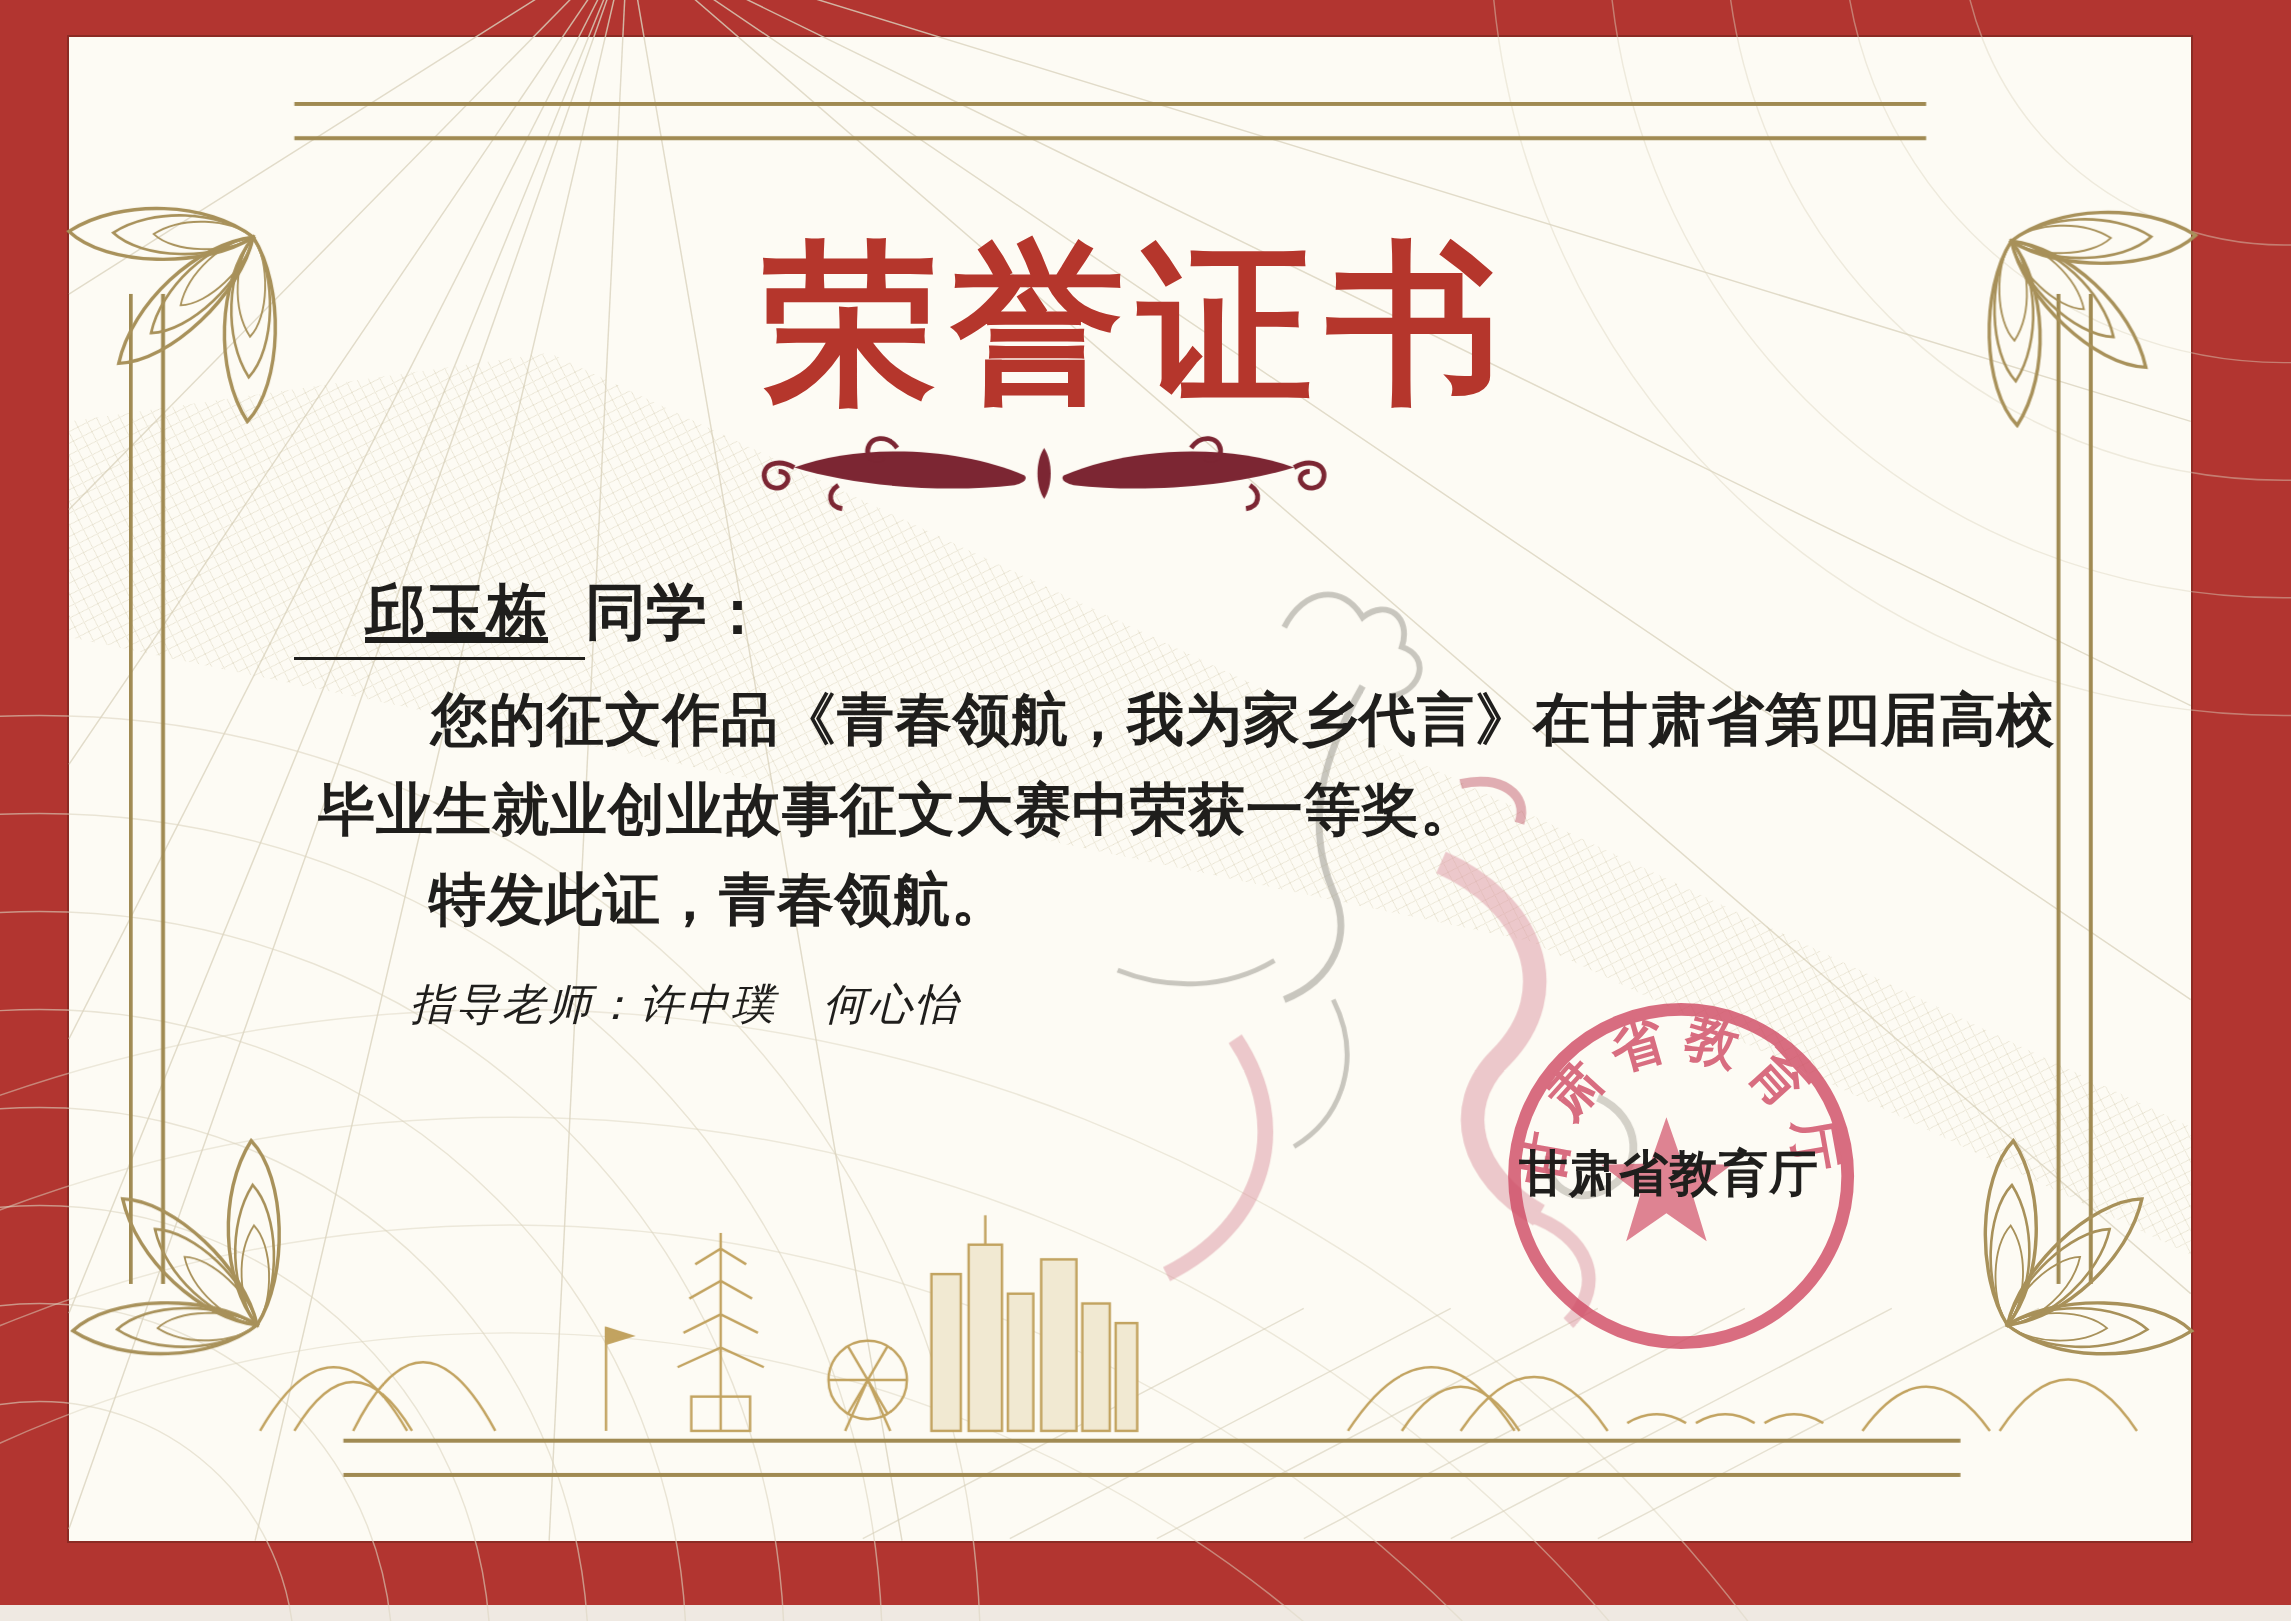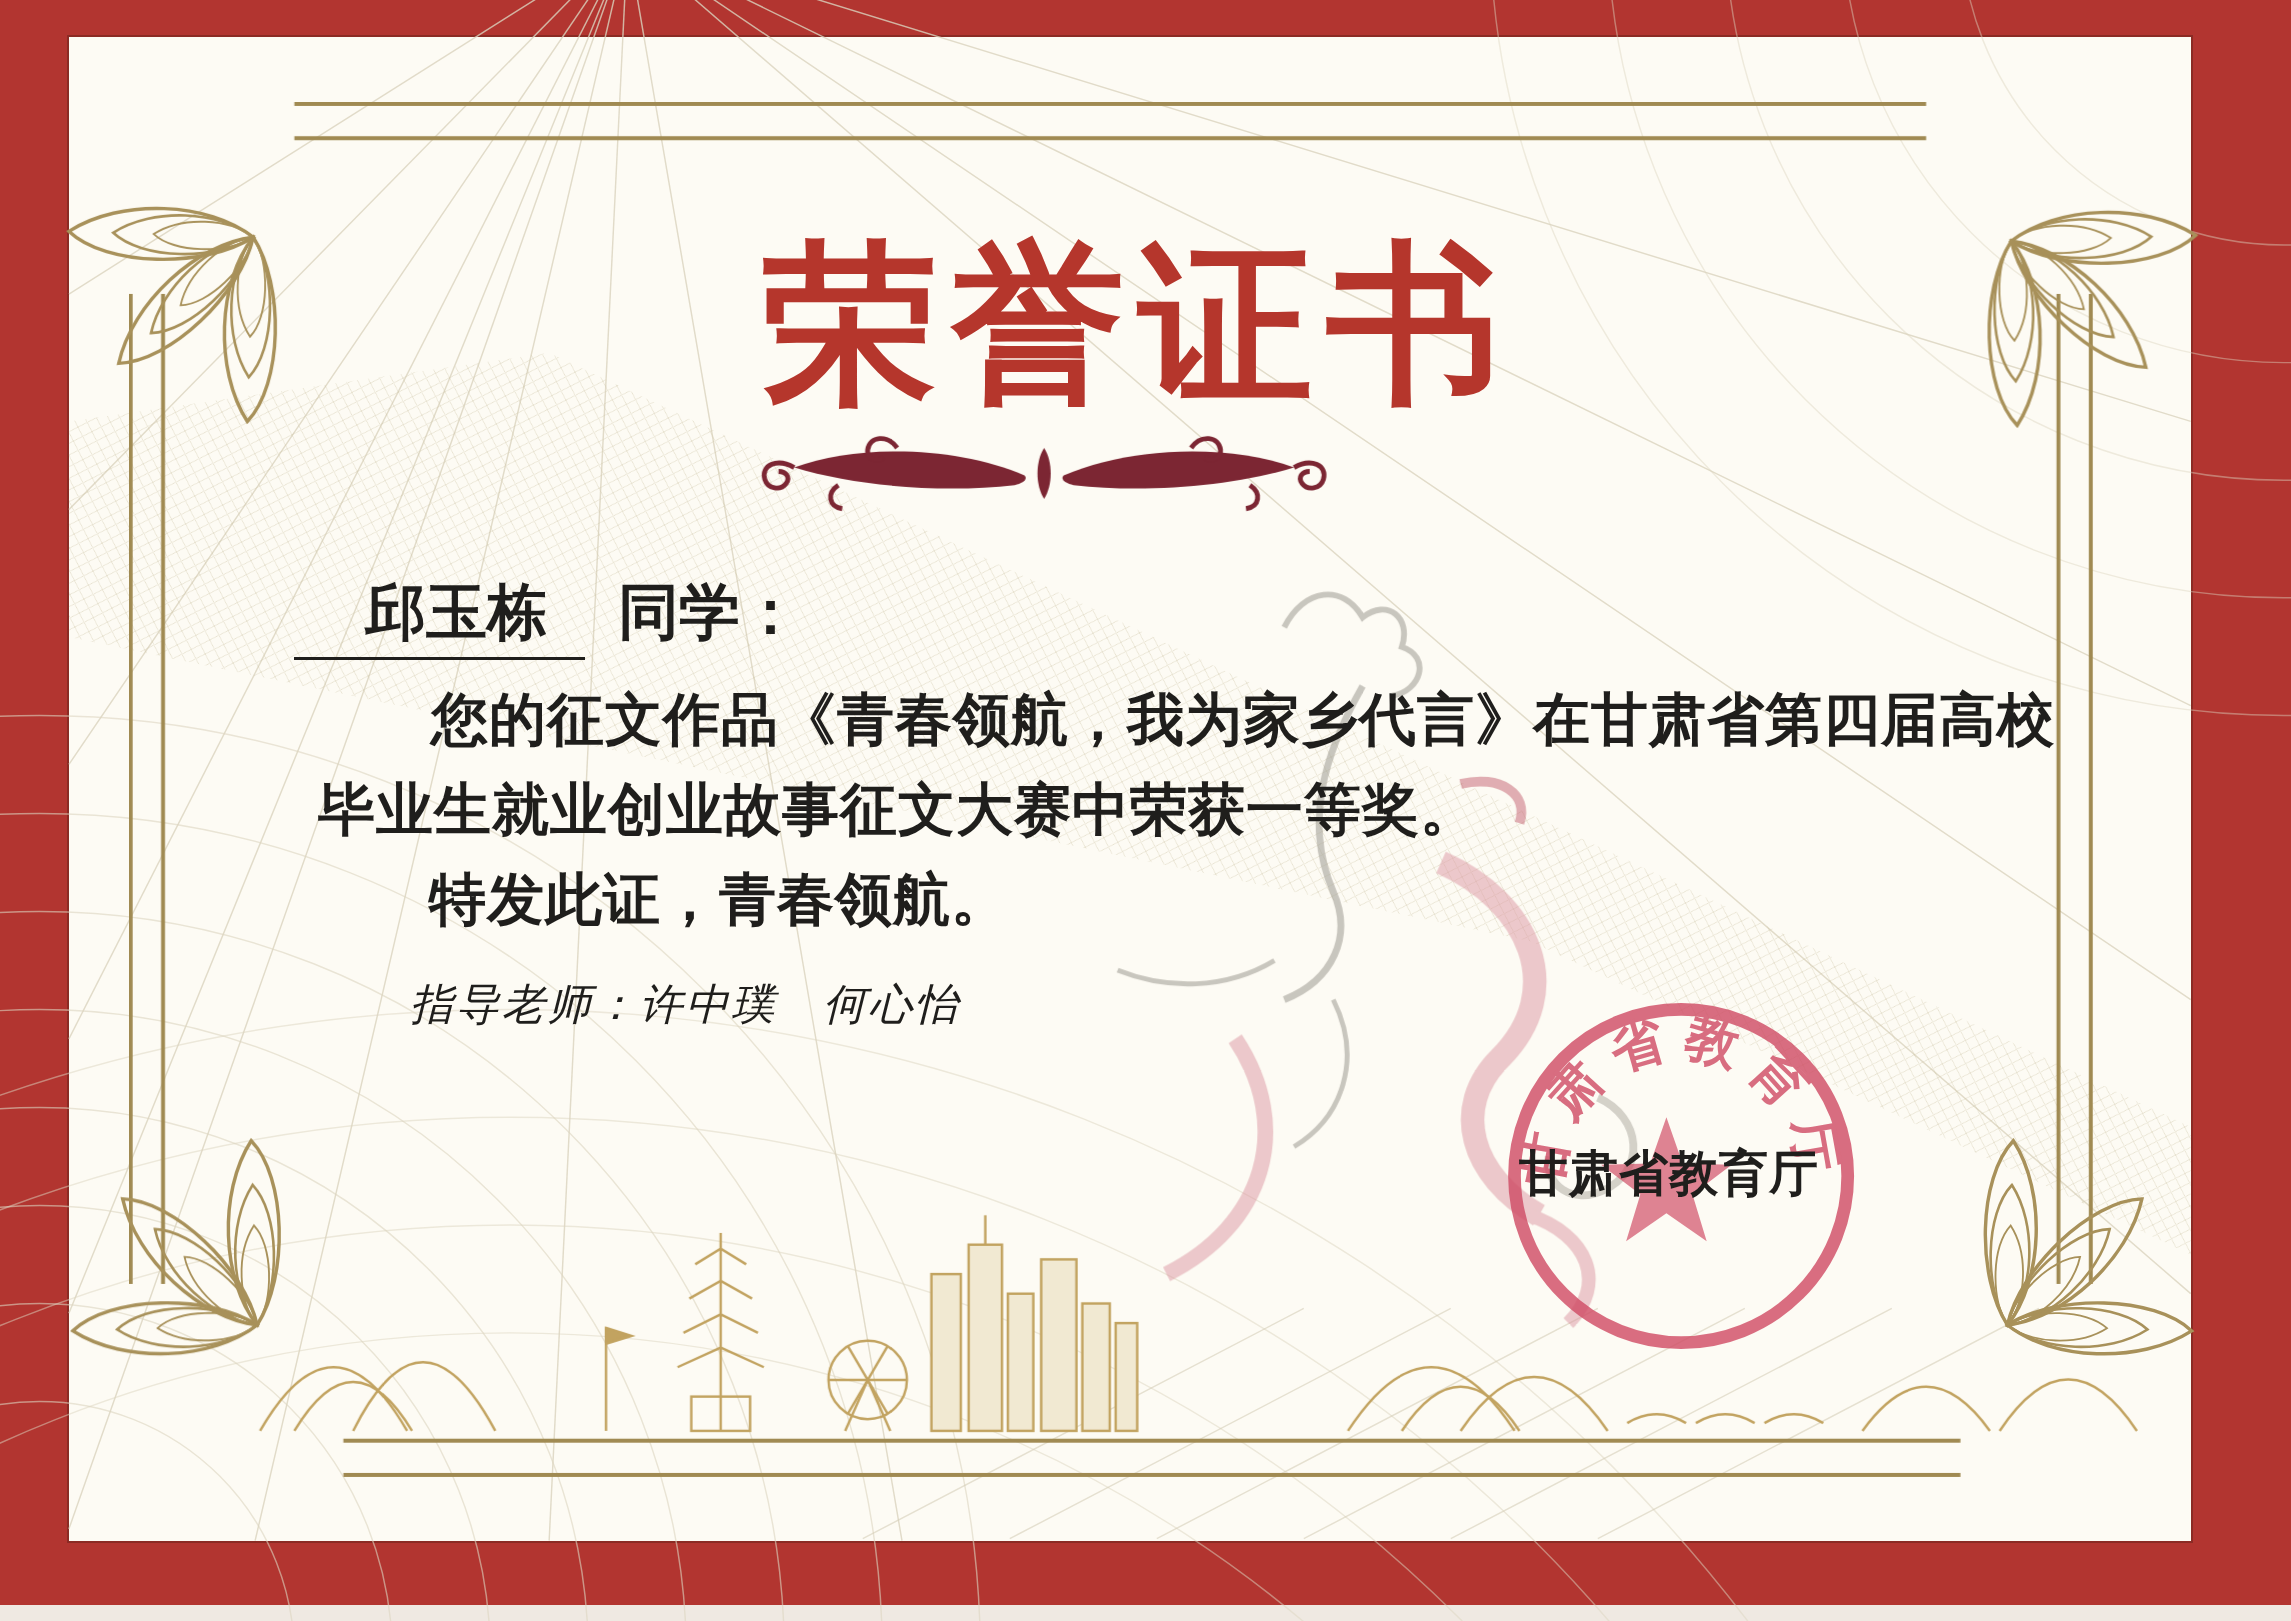--- a/index.html
+++ b/index.html
@@ -17,22 +17,22 @@
   .deco-layer{z-index:1;}
   .seal-layer{z-index:2;}
   .text-layer{position:absolute;left:0;top:0;width:2292px;height:1219px;z-index:3;}
   .abs{position:absolute;white-space:nowrap;line-height:1.2;}
   .title{
     left:763px;top:222px;font-size:174px;font-weight:bold;letter-spacing:13.7px;
     color:#b5362c;
   }
   .ink{color:#1f1e1c;}
   .name-line{left:294px;top:576px;font-size:61px;font-weight:600;}
-  .uline{display:inline-block;padding:0 37px 7.8px 71px;border-bottom:3.9px solid #1f1e1c;}
-  .honorific{margin-left:33px;}
+  .uline{display:inline-block;padding:0 37px 7.8px 71px;border-bottom:3.9px solid #1f1e1c;text-decoration:underline;}
+  .honorific{}
   .body-line{font-size:57px;font-weight:600;letter-spacing:1px;}
   .l1{left:431px;top:686px;}
   .l2{left:306px;top:776px;margin-left:12px;}
   .l3{left:429px;top:866px;}
   .teacher{left:410px;top:979px;font-size:43px;font-style:italic;font-weight:500;letter-spacing:2.9px;}
   .issuer{left:1519px;top:1145px;font-size:49px;font-weight:600;letter-spacing:1px;}
   .date{left:1480px;top:1229px;font-size:47px;font-weight:600;letter-spacing:2px;}
   .seal-arc-text{font-size:54px;font-weight:bold;letter-spacing:14px;}
 </style>
 </head>

